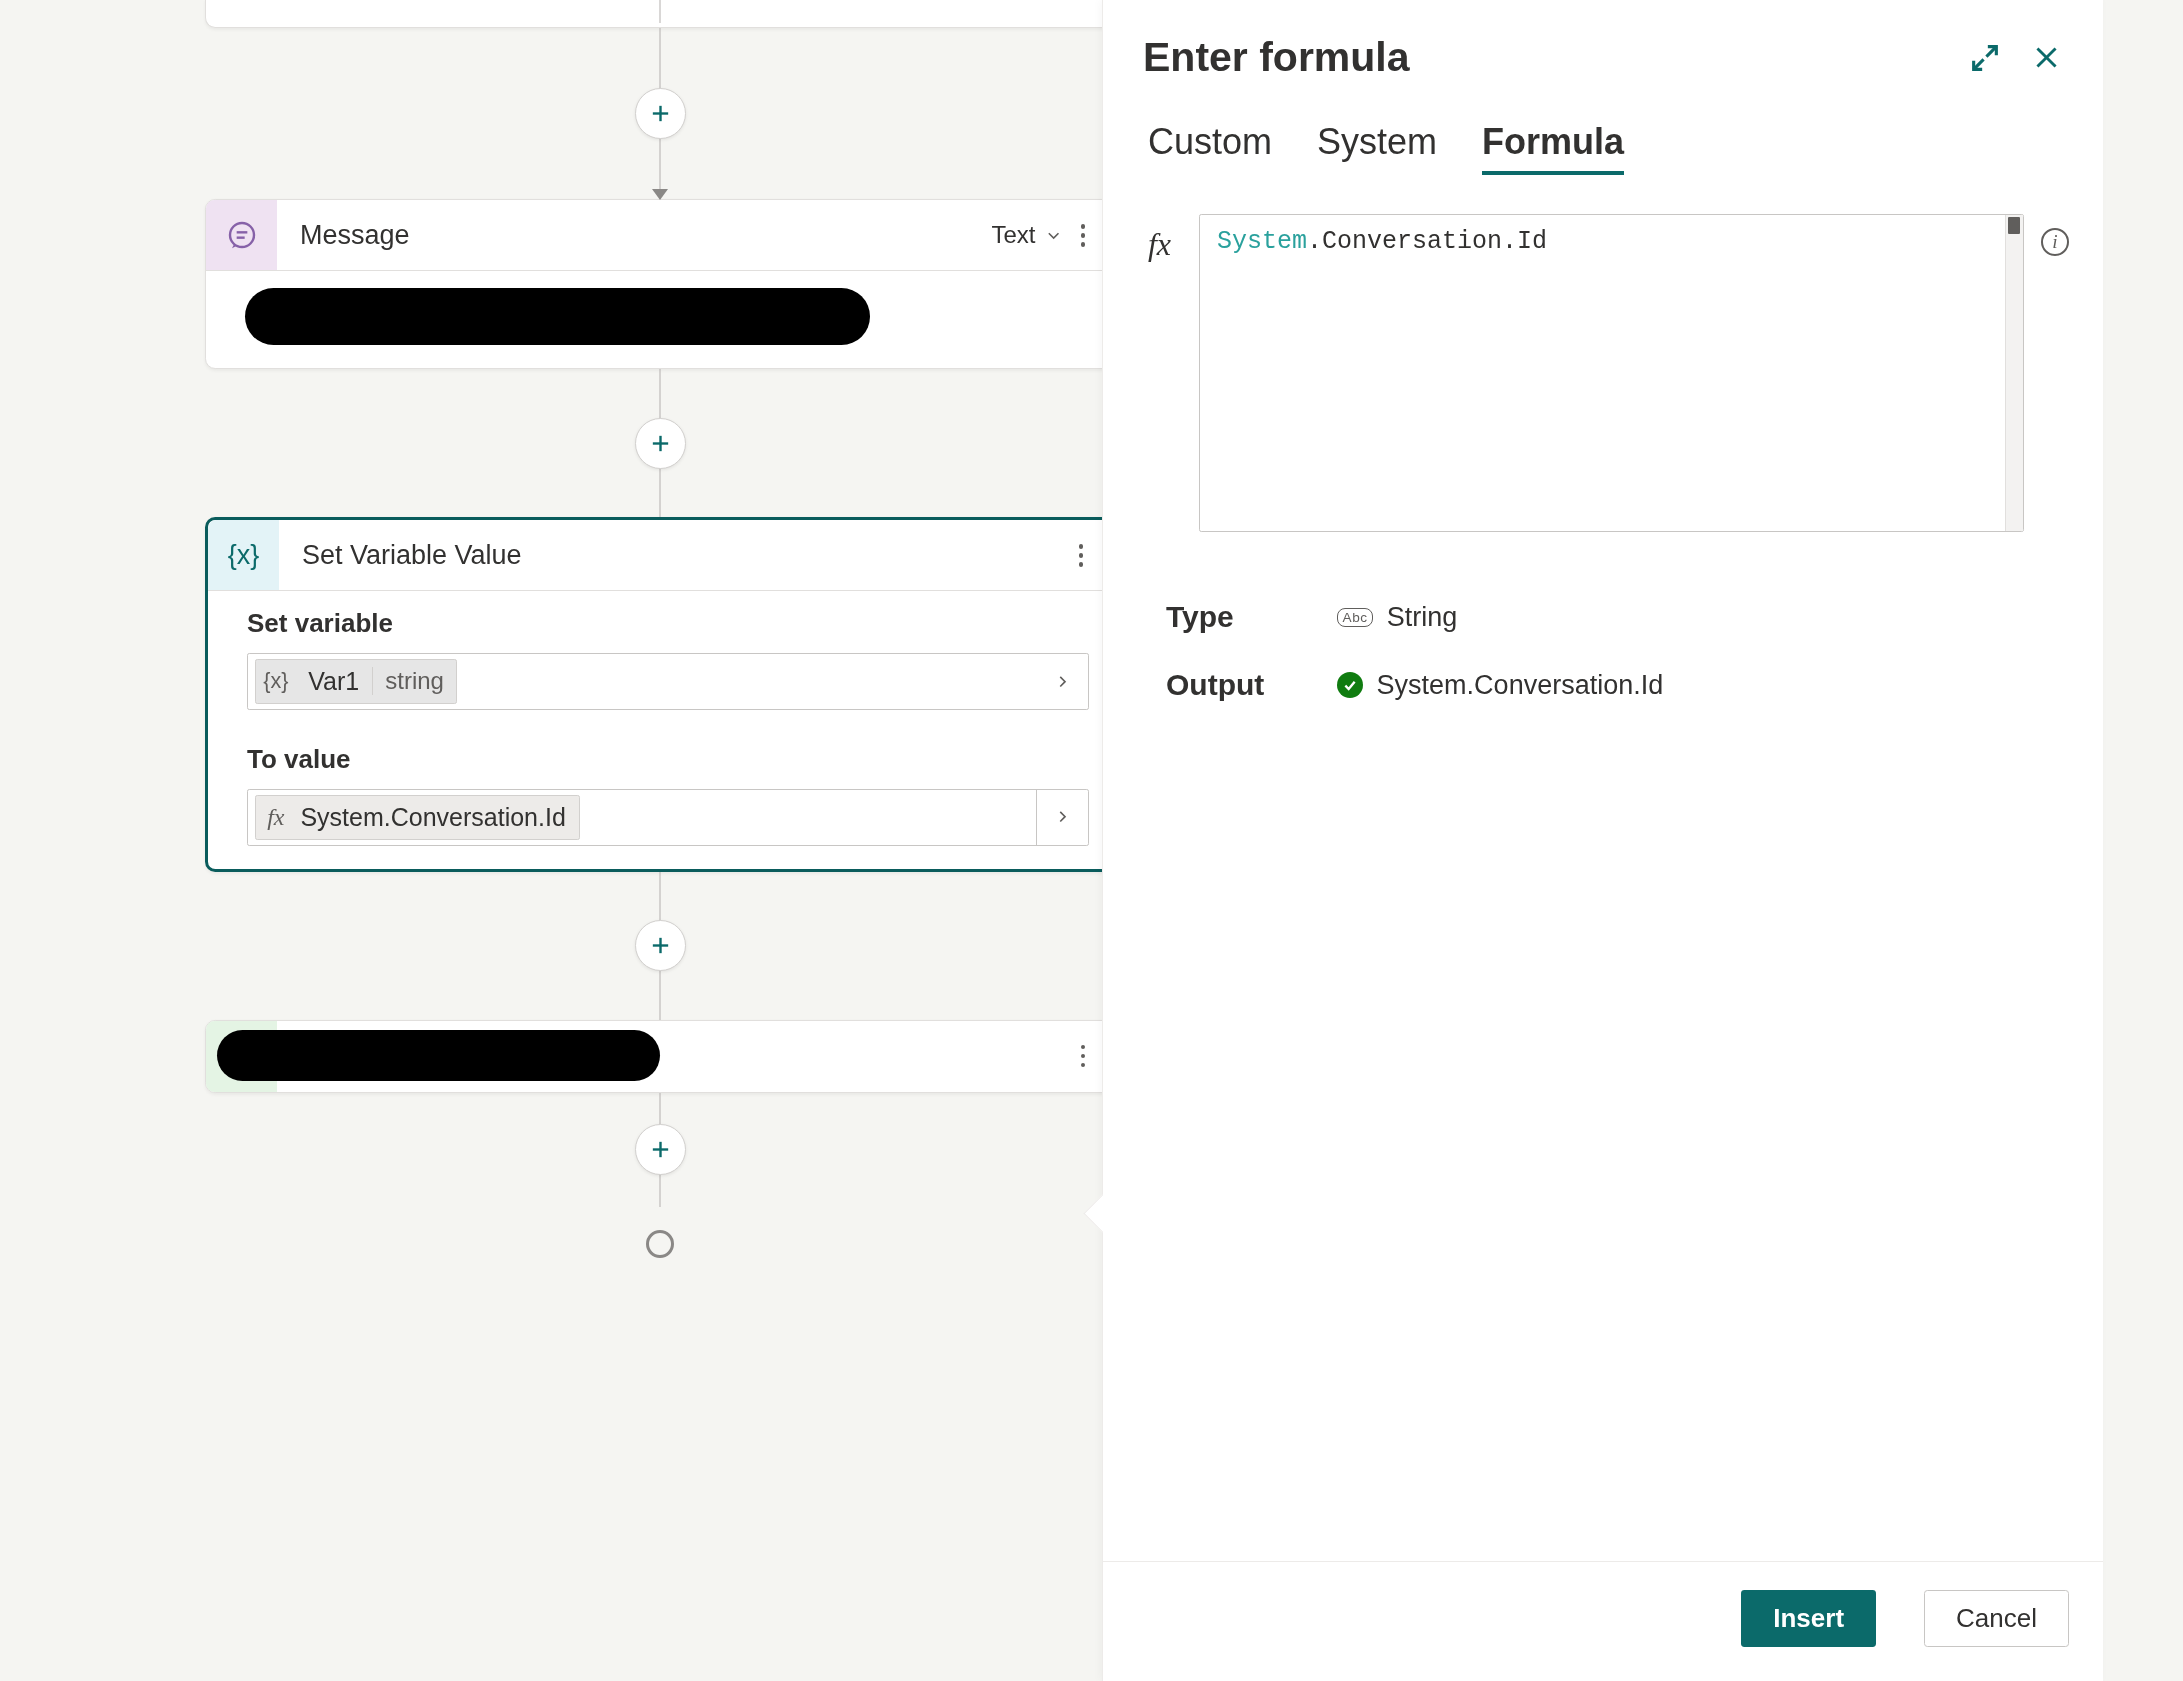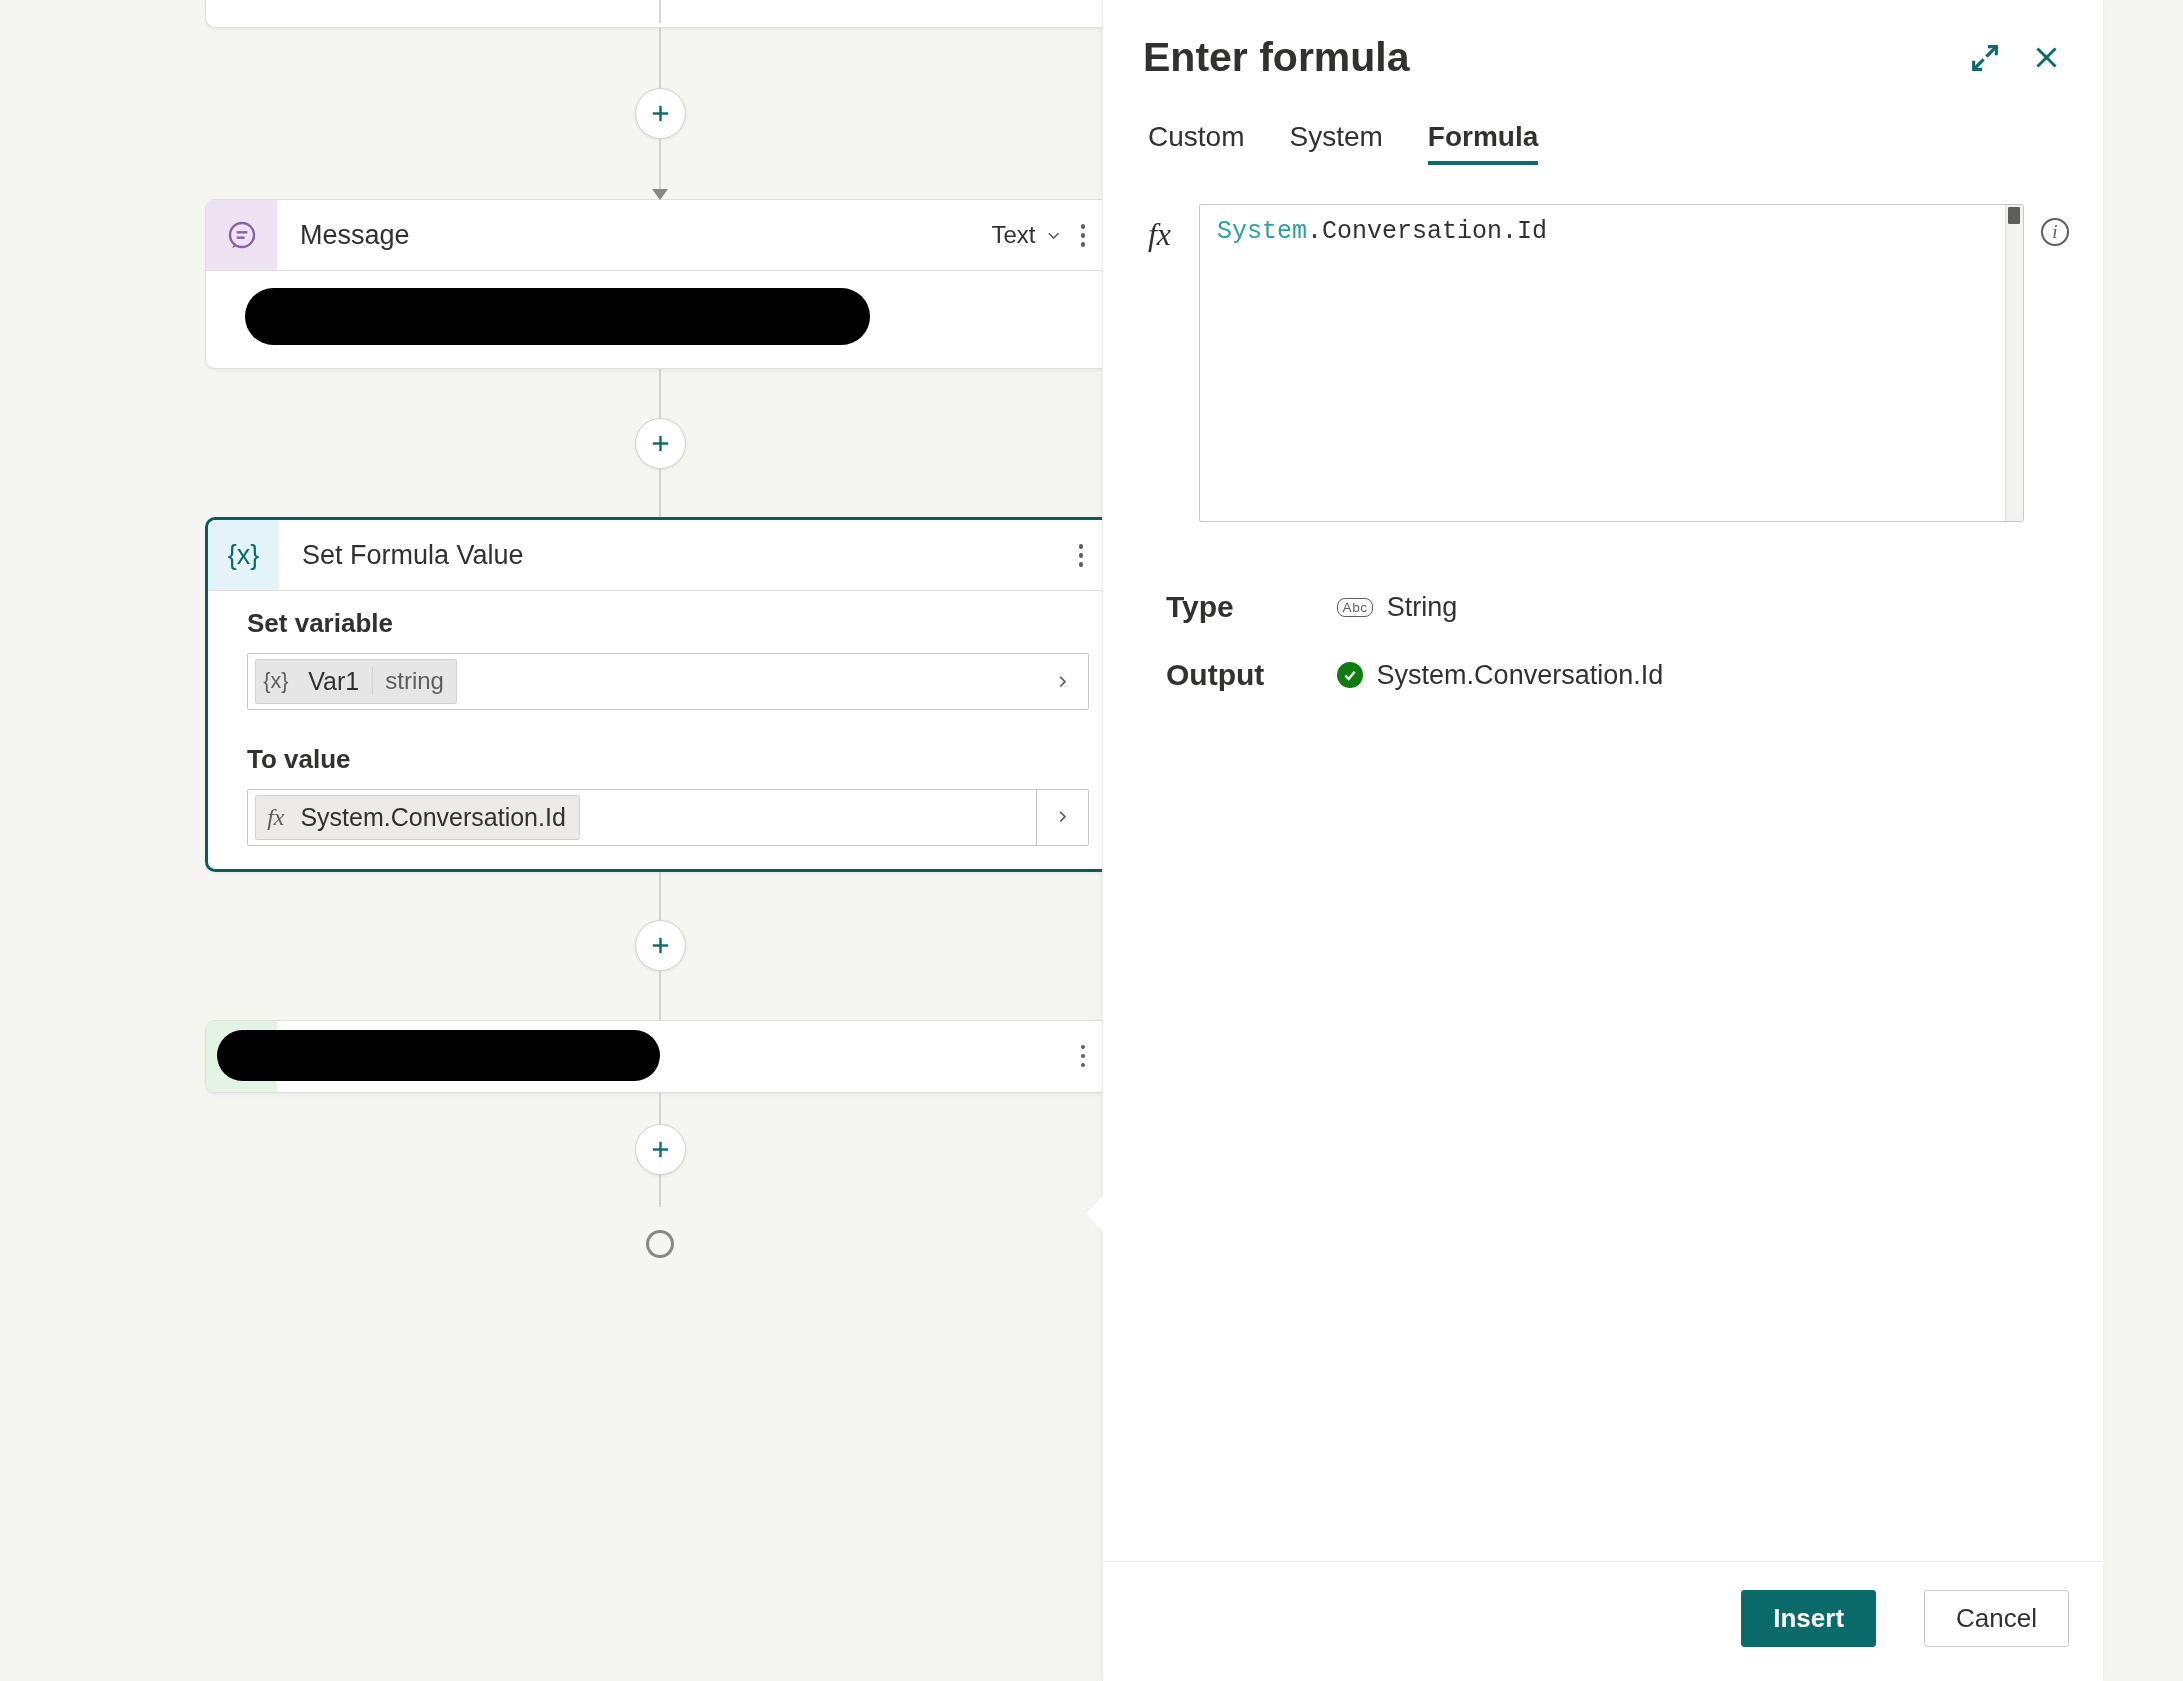--- a/index.html
+++ b/index.html
@@ -282,21 +282,21 @@
   }
   .panel-header-icon.close { color: #0b6a6a; }
 
   .tabs {
     display: flex;
     gap: 45px;
     padding: 23px 0 0 45px;
     border-bottom: 0.6px solid transparent;
   }
   .tab {
-    font-size: 28px;
+    font-size: 36px;
     color: #323130;
     padding-bottom: 10.2px;
     cursor: pointer;
     position: relative;
   }
   .tab.active {
     font-weight: 600;
   }
   .tab.active::after {
     content: "";
@@ -499,21 +499,21 @@
               <line x1="4" y1="12" x2="20" y2="12"></line>
             </svg>
         </div>
       </div>
 
       <div class="node selected">
         <div class="node-header">
           <div class="node-icon-box var-icon-box">
             <span style="font-size:27px;color:#0b6a6a;">{x}</span>
           </div>
-          <div class="node-title">Set Formula Value</div>
+          <div class="node-title">Set Variable Value</div>
           <div class="node-header-actions">
             <div class="more-dots">
                 <span></span>
                 <span></span>
                 <span></span>
               </div>
           </div>
         </div>
         <div class="node-body">
           <div class="label-strong">Set variable</div>

